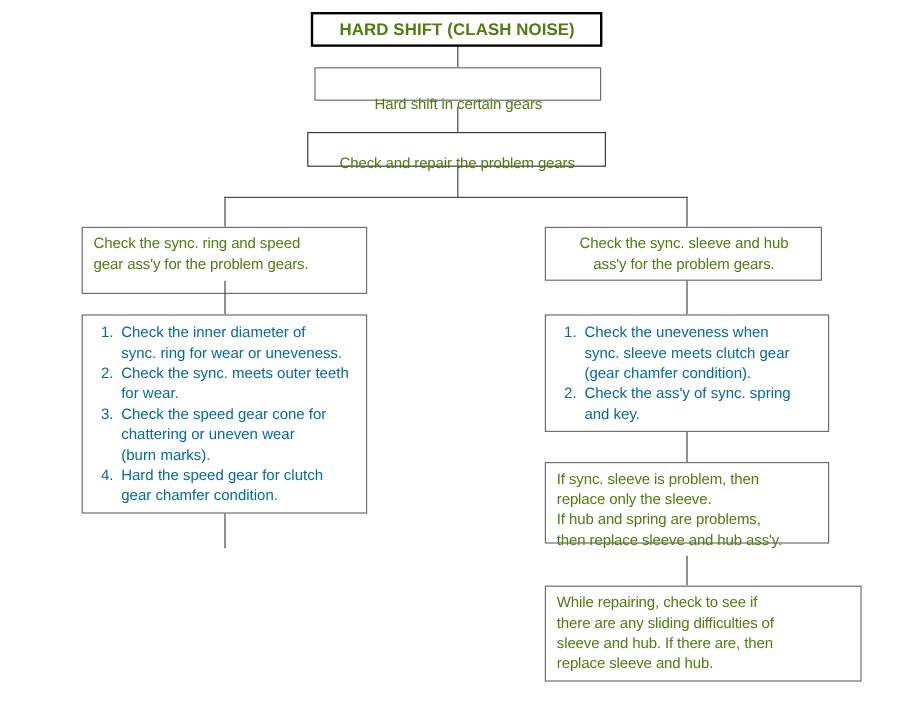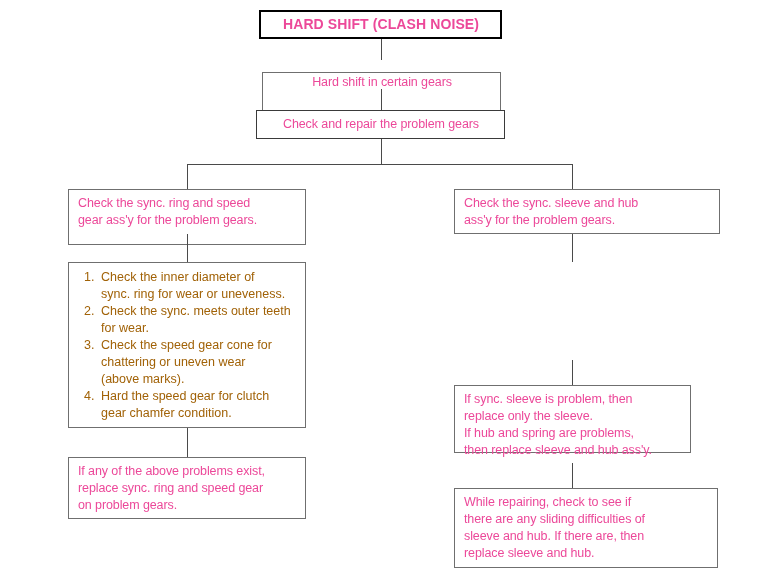--- a/index.html
+++ b/index.html
@@ -13,21 +13,21 @@
     height: 584px;
     background: #ffffff;
     font-family: "Liberation Sans", sans-serif;
     overflow: hidden;
   }
   .box {
     position: absolute;
     box-sizing: border-box;
     border: 1px solid #6f6f6f;
     background: #ffffff;
-    color: #ec4899;
+    color: #4d7c0f;
     font-size: 12.5px;
     line-height: 17px;
     padding: 5px 8px 5px 9px;
     white-space: pre-line;
     letter-spacing: -0.1px;
   }
   .box.title {
     border: 2px solid #000000;
     font-weight: bold;
     font-size: 14px;
@@ -39,21 +39,21 @@
     text-align: center;
   }
   .box.strongborder {
     border: 1px solid #3a3a3a;
   }
   .list {
     position: absolute;
     box-sizing: border-box;
     border: 1px solid #6f6f6f;
     background: #ffffff;
-    color: #a16207;
+    color: #0369a1;
     font-size: 12.5px;
     line-height: 17px;
     padding: 6px 6px 6px 8px;
   }
   .list ol {
     margin: 0;
     padding: 0 0 0 21px;
     list-style-position: outside;
   }
   .list ol li {
@@ -74,61 +74,67 @@
 </style>
 </head>
 <body>
 
 <div id="canvas">
 
   <div class="box title" style="left:259px; top:10px; width:243px; height:29px;">HARD SHIFT (CLASH NOISE)</div>
 
   <div class="vline" style="left:381px; top:39px; height:21px;"></div>
 
-  <div class="box plain-center" style="left:262px; top:72px; width:239px; height:40px; line-height:19px; padding-top:0;">Hard shift in certain gears</div>
+  <div class="box plain-center" style="left:262px; top:56px; width:239px; height:15px; line-height:19px; padding-top:21px;">Hard shift in certain gears</div>
 
   <div class="vline" style="left:381px; top:89px; height:21px;"></div>
 
-  <div class="box plain-center strongborder" style="left:256px; top:110px; width:249px; height:29px; line-height:19px; padding-top:4px;">Check and repair the problem gears</div>
+  <div class="box plain-center strongborder" style="left:256px; top:110px; width:249px; height:29px; line-height:19px; padding-top:16px;">Check and repair the problem gears</div>
 
   <div class="vline" style="left:381px; top:139px; height:26px;"></div>
   <div class="hline" style="left:187px; top:164px; width:386px;"></div>
   <div class="vline" style="left:187px; top:164px; height:25px;"></div>
   <div class="vline" style="left:572px; top:164px; height:25px;"></div>
 
   <div class="box" style="left:68px; top:189px; width:238px; height:56px;">Check the sync. ring and speed
 gear ass'y for the problem gears.</div>
 
   <div class="vline" style="left:187px; top:234px; height:28px;"></div>
 
   <div class="list" style="left:68px; top:262px; width:238px; height:166px;">
     <ol>
       <li>Check the inner diameter of
 sync. ring for wear or uneveness.</li>
       <li>Check the sync. meets outer teeth
 for wear.</li>
       <li>Check the speed gear cone for
 chattering or uneven wear
-(above marks).</li>
+(burn marks).</li>
       <li>Hard the speed gear for clutch
 gear chamfer condition.</li>
     </ol>
   </div>
 
   <div class="vline" style="left:187px; top:428px; height:29px;"></div>
 
-  <div class="box" style="left:68px; top:457px; width:238px; height:62px;">If any of the above problems exist,
-replace sync. ring and speed gear
-on problem gears.</div>
 
-  <div class="box" style="left:454px; top:189px; width:266px; height:45px;">Check the sync. sleeve and hub
+  <div class="box" style="left:454px; top:189px; width:231px; height:45px;text-align:center;">Check the sync. sleeve and hub
 ass'y for the problem gears.</div>
 
   <div class="vline" style="left:572px; top:234px; height:28px;"></div>
 
+  <div class="list" style="left:454px; top:262px; width:237px; height:98px;">
+    <ol>
+      <li>Check the uneveness when
+sync. sleeve meets clutch gear
+(gear chamfer condition).</li>
+      <li>Check the ass'y of sync.  spring
+and key.</li>
+    </ol>
+  </div>
 
   <div class="vline" style="left:572px; top:360px; height:25px;"></div>
 
   <div class="box" style="left:454px; top:385px; width:237px; height:68px;">If sync. sleeve is problem, then
 replace only the sleeve.
 If hub and spring are problems,
 then replace sleeve and hub ass'y.</div>
 
   <div class="vline" style="left:572px; top:463px; height:25px;"></div>
 

